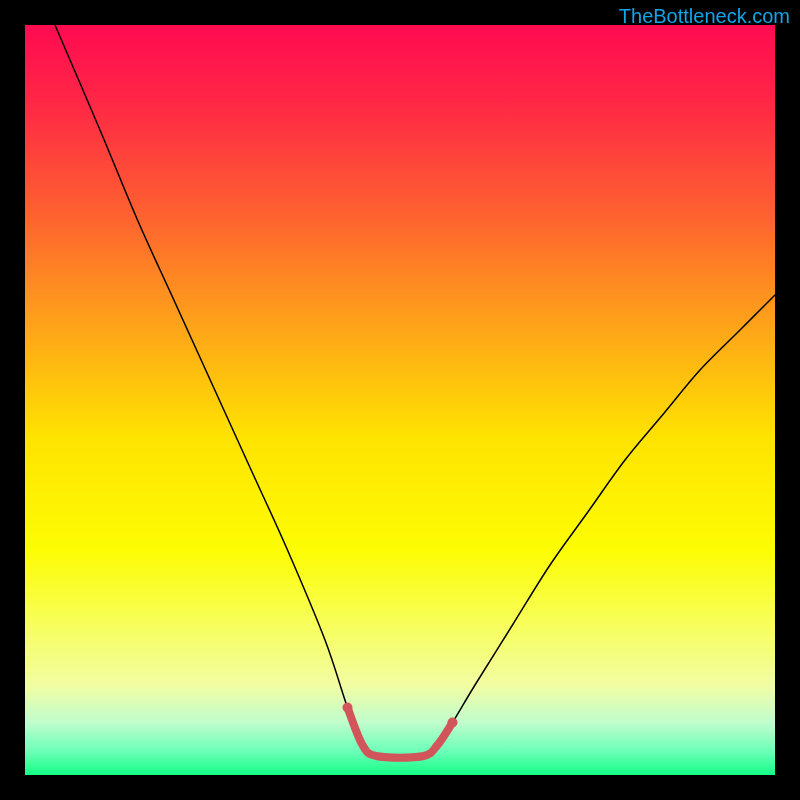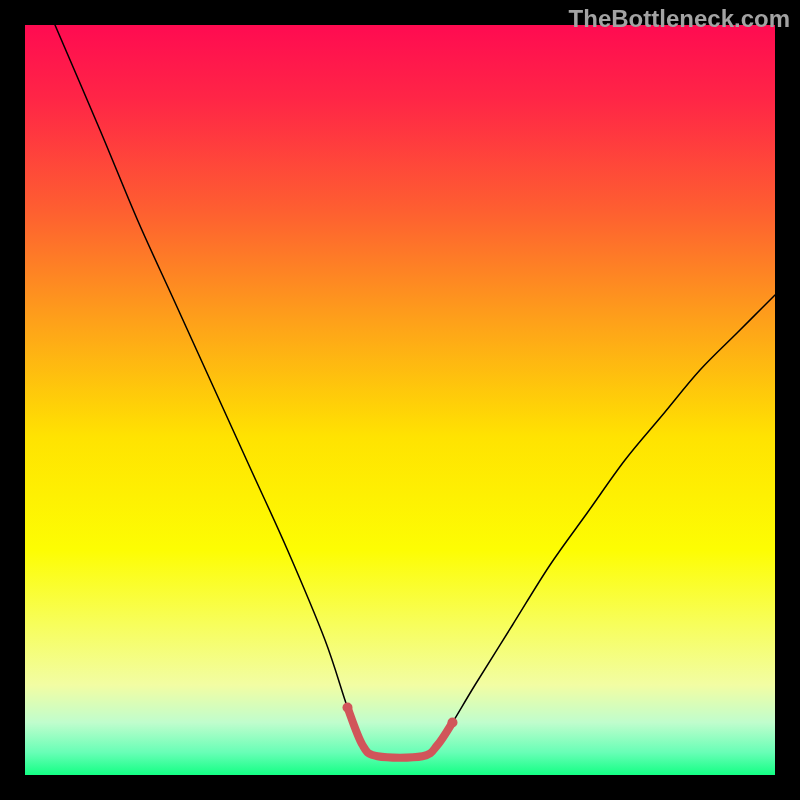--- a/index.html
+++ b/index.html
@@ -8,23 +8,23 @@
     width: 800px;
     height: 800px;
     background: #000;
     position: relative;
     font-family: Arial, sans-serif;
   }
   .watermark {
     position: absolute;
     top: 5px;
     right: 10px;
-    color: #a3a3a3;
-    font-size: 24px;
-    font-weight: bold;
+    color: #0ea5e9;
+    font-size: 20px;
+    font-weight: normal;
     z-index: 10;
   }
   .plot-area {
     position: absolute;
     left: 25px;
     top: 25px;
     width: 750px;
     height: 750px;
     overflow: hidden;
   }

